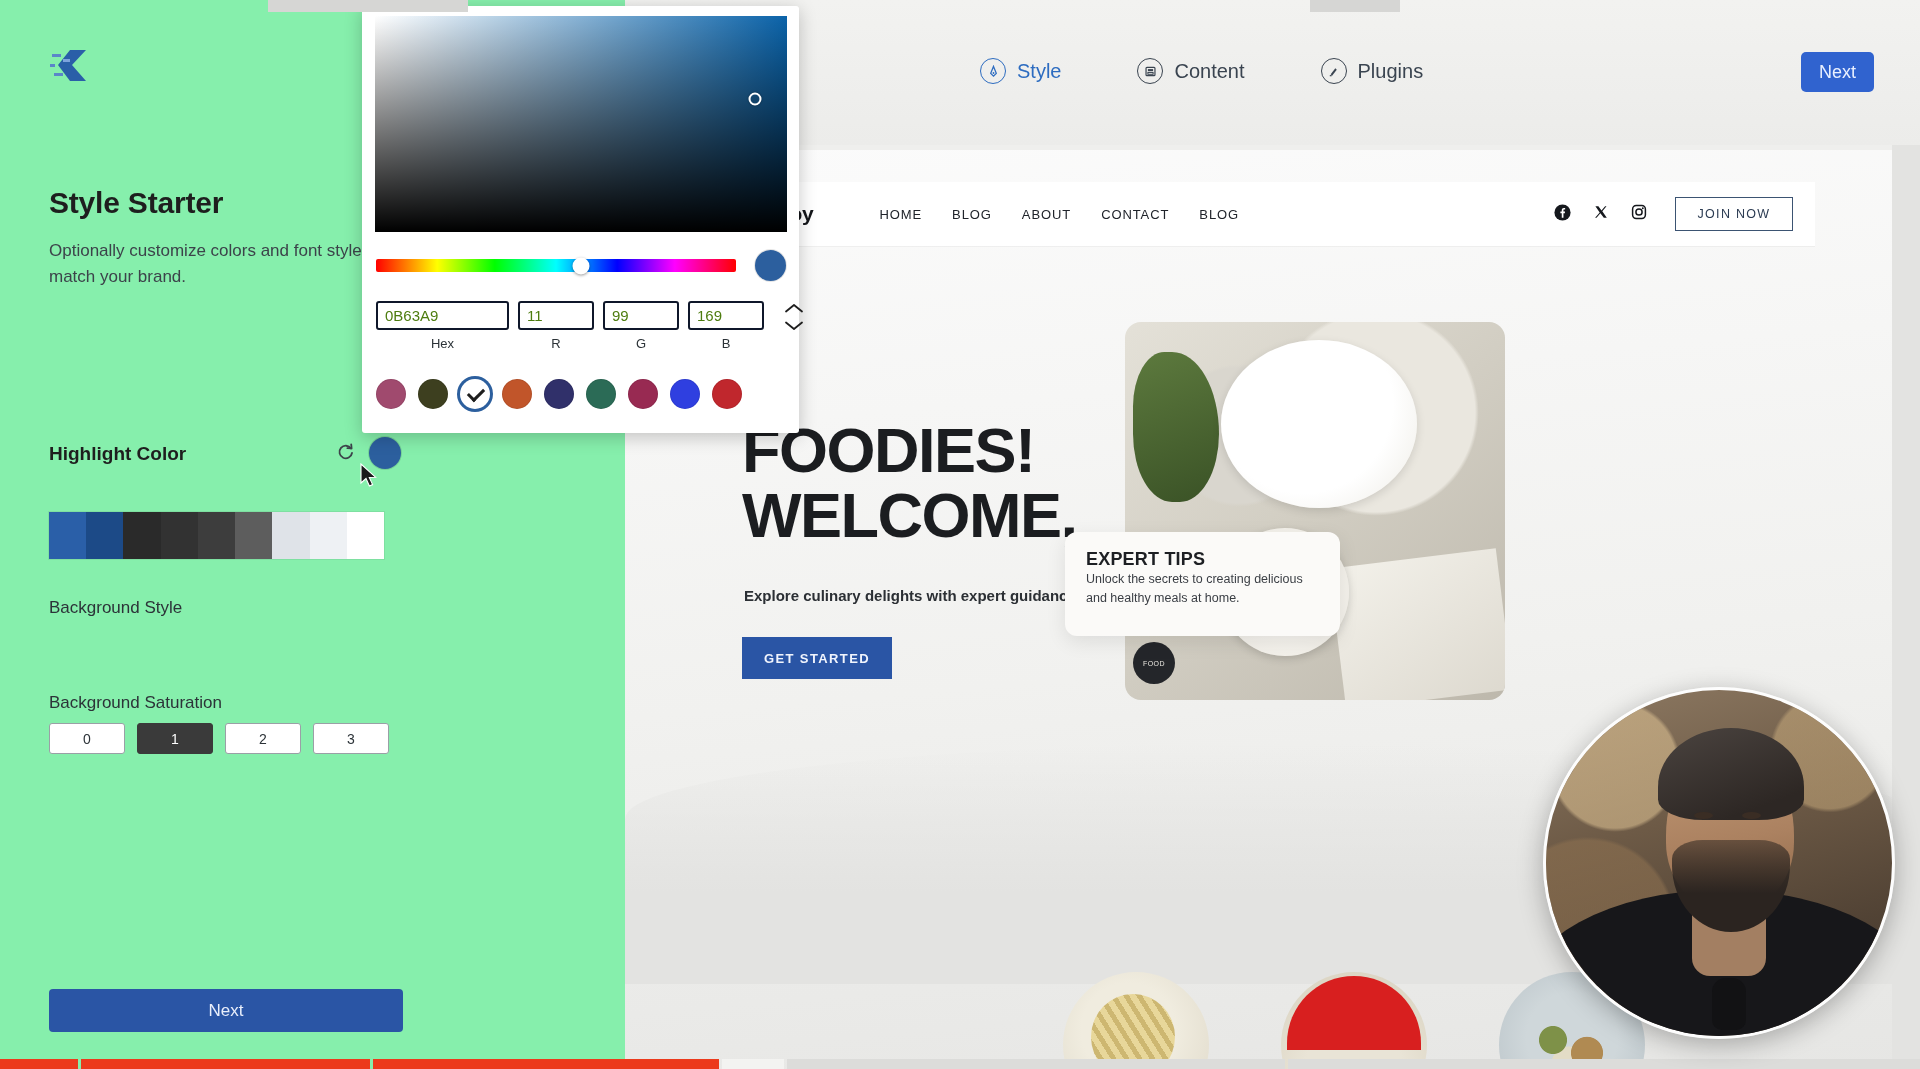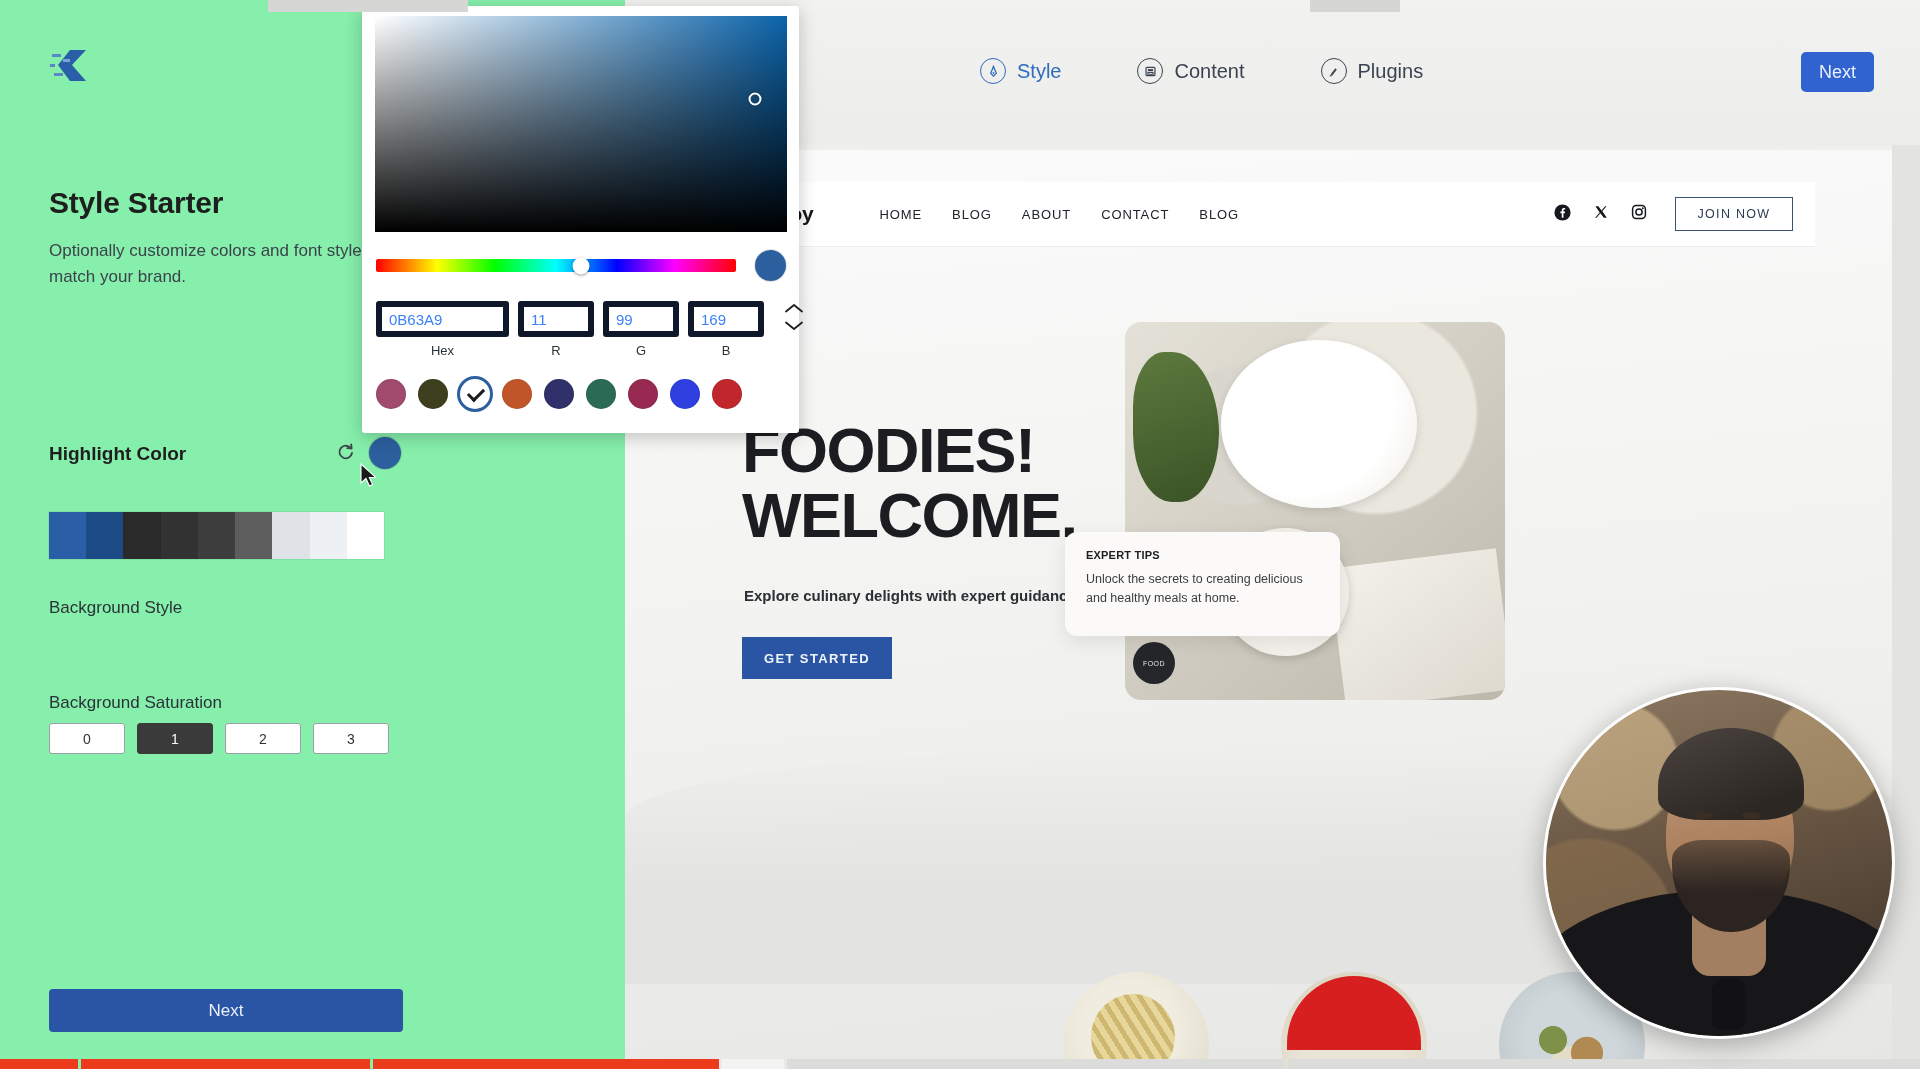--- a/index.html
+++ b/index.html
@@ -128,22 +128,22 @@
   .current-dot {
     width: 31px; height: 31px; border-radius: 50%; margin-left: 19px;
     background: #2c5f9e; box-shadow: 0 0 0 1px rgba(0,0,0,.1);
   }
   .fields-row {
     position: absolute; left: 14px; top: 295px; width: 420px;
     display: flex; align-items: flex-start; gap: 9px;
   }
   .field-group { display: flex; flex-direction: column; align-items: center; }
   .field-group input {
-    height: 29px; border: 6px solid #0f172a; border-radius: 3px;
-    background: #fff; font-family: inherit; font-size: 15px; color: #3b82f6;
+    height: 29px; border: 2px solid #0f172a; border-radius: 3px;
+    background: #fff; font-family: inherit; font-size: 15px; color: #4d7c0f;
     padding: 12px 7px;
   }
   .f-hex input { width: 133px; }
   .f-rgb input { width: 76px; }
   .field-caption { font-size: 13px; color: #2c3338; margin-top: 6px; }
   .stepper {
     margin-left: 10px; display: flex; flex-direction: column;
     align-items: center; gap: 4px; padding-top: 1px;
   }
   .stepper svg { cursor: pointer; }
@@ -290,24 +290,24 @@
     font-size: 7px; letter-spacing: .4px;
     display: flex; align-items: center; justify-content: center;
   }
   .tips-card {
     position: absolute; left: 440px; top: 382px; width: 275px; height: 104px;
     background: #fbfaf8; border-radius: 12px;
     box-shadow: 0 6px 20px rgba(0,0,0,0.09);
     padding: 17px 21px;
   }
   .tips-title {
-    font-size: 11px; font-weight: 700; color: #1d1f23; letter-spacing: .2px;
+    font-size: 18px; font-weight: 700; color: #1d1f23; letter-spacing: .2px;
   }
   .tips-body {
-    margin-top: 9px; font-size: 12.5px; line-height: 1.5; color: #3a3e44;
+    font-size: 12.5px; line-height: 1.5; color: #3a3e44;
   }
   .wave {
     position: absolute; left: 0; bottom: 86px; width: 1295px; height: 240px;
     background: linear-gradient(180deg, rgba(228,228,226,0) 0%, #e3e3e1 62%);
     border-radius: 60% 60% 0 0 / 90px 90px 0 0;
   }
   .food-row {
     position: absolute; left: 0; bottom: -52px; width: 1295px; height: 150px;
     display: flex; gap: 72px; padding-left: 438px;
   }

